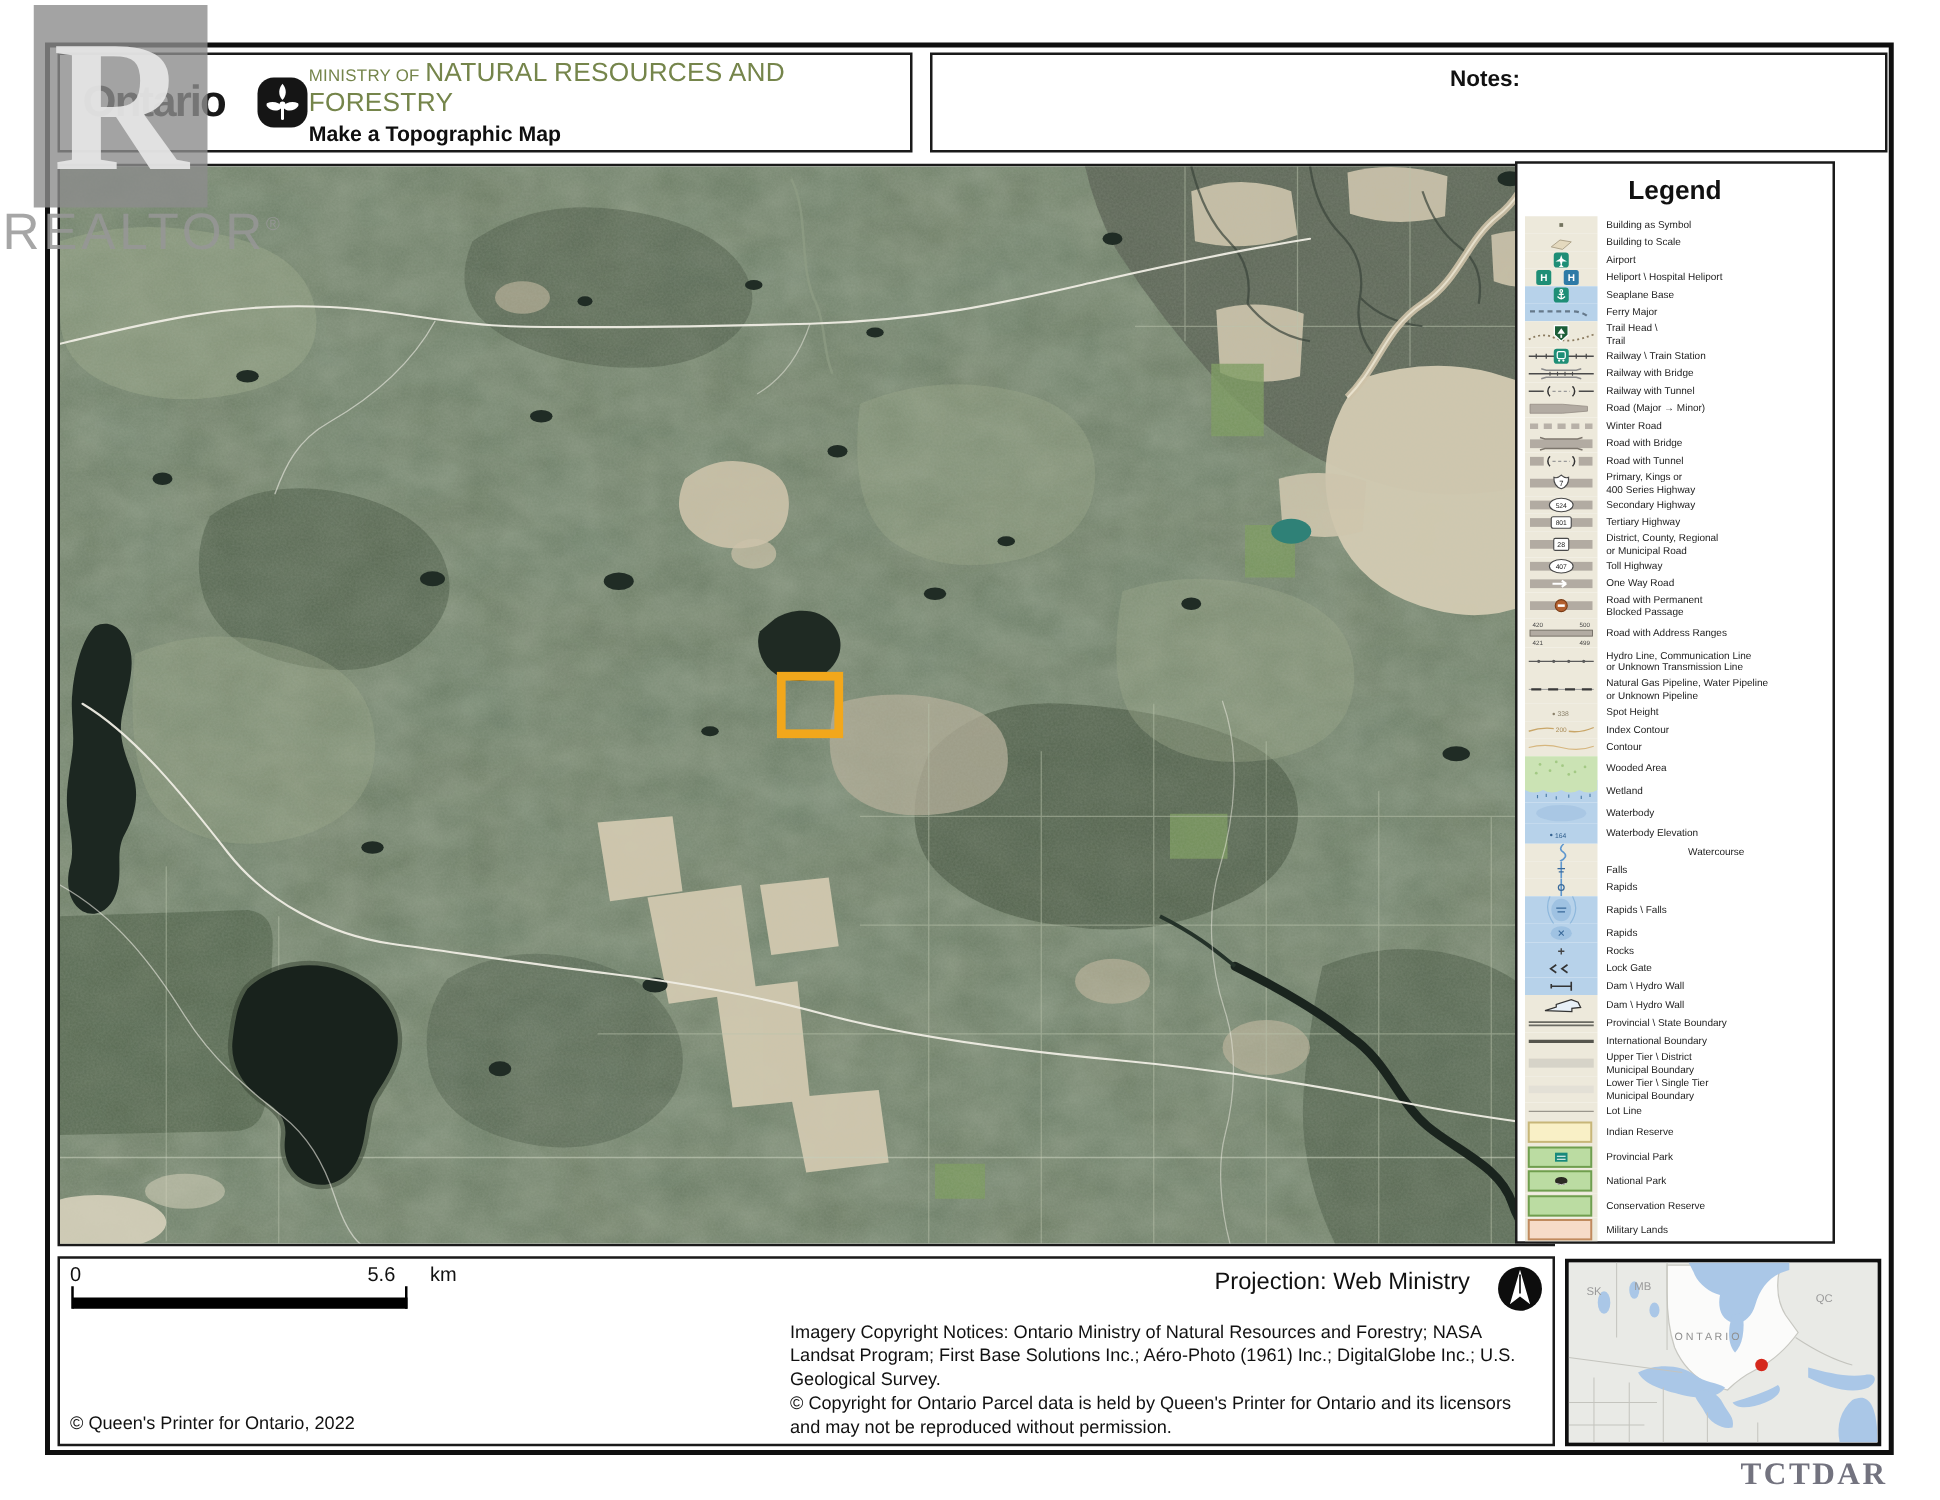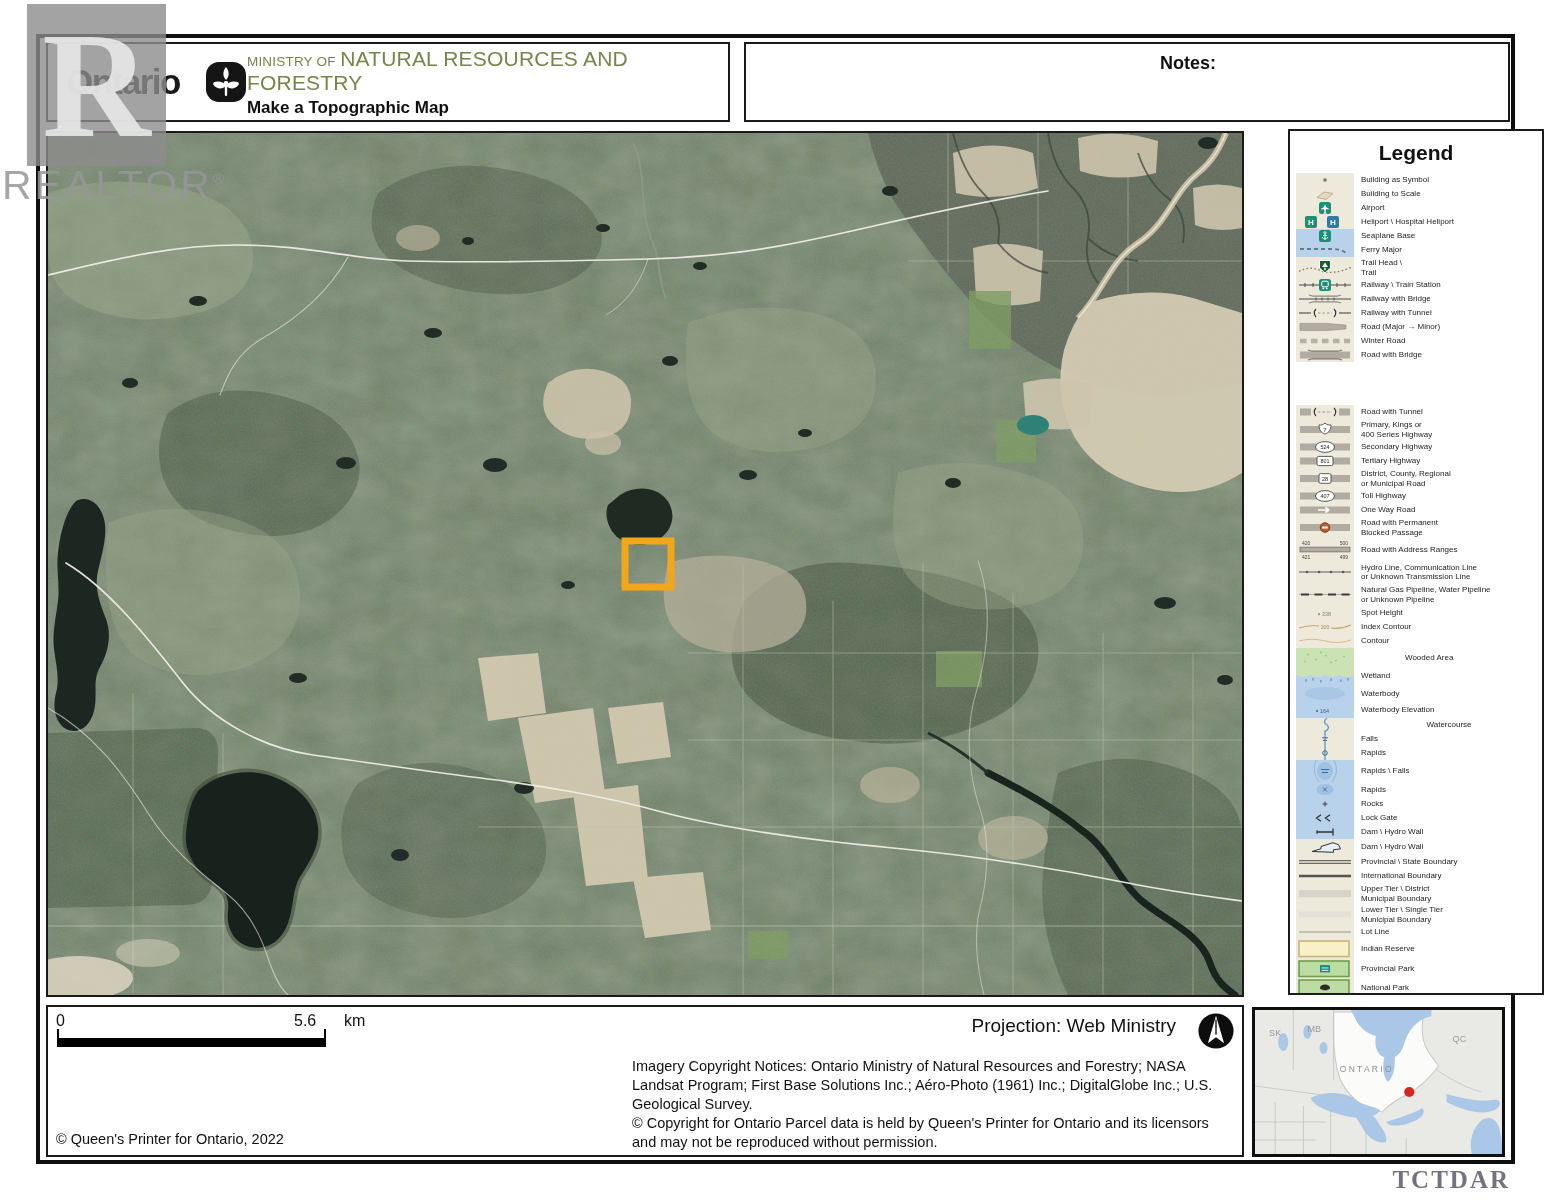--- a/index.html
+++ b/index.html
@@ -10,21 +10,21 @@
 .logo{display:flex;align-items:center;gap:25px}
 .logo-text{font-size:35px;font-weight:bold;letter-spacing:-1.5px;color:#191919}
 .ministry{}
 .m-prefix{font-size:13.5px;color:#75854B;letter-spacing:.2px}
 .m-name{font-size:21px;color:#75854B;letter-spacing:.2px}
 .m-sub{font-size:17px;font-weight:bold;margin-top:3px;color:#0f0f0f}
 .notes-box{left:744px;top:42px;width:766px;height:80px}
 .notes-label{position:absolute;left:414px;top:9px;font-size:18px;font-weight:bold}
 .map-box{left:46px;top:131px;width:1198px;height:866px;padding:0;overflow:hidden}
 .map-box svg{display:block;width:100%;height:100%}
-.legend-box{left:1288px;top:129px;width:256px;height:866px;padding-top:6px;overflow:hidden}
+.legend-box{left:1212px;top:129px;width:256px;height:866px;padding-top:6px;overflow:hidden}
 .lg-title{text-align:center;font-size:21px;font-weight:bold;margin:4px 0 8px}
 .lg-row{display:flex;align-items:center;padding-left:6px}
 .lg-sym{flex:none;width:58px;height:100%}
 .lg-sym svg{display:block}
 .lg-label{margin-left:7px;font-size:8px;line-height:1.15;white-space:pre-line;color:#1c1c1c;width:176px}
 .footer-box{left:46px;top:1005px;width:1198px;height:152px}
 .sc-zero{position:absolute;left:8px;top:5px;font-size:16px}
 .sc-end{position:absolute;left:246px;top:5px;font-size:16px}
 .sc-unit{position:absolute;left:296px;top:5px;font-size:16px}
 .sc-bar{position:absolute;left:10px;top:31px;width:268px;height:9px;background:#000}
@@ -329,21 +329,21 @@
       </div>
       <div class="lg-row" style="height: 14px;">
         <div class="lg-sym" style="background: rgb(237, 233, 219);">
           <svg width="58" height="14" viewBox="0 0 58 14">
             <rect x="4" y="3.5" width="50" height="7" fill="#B2ABA2"></rect>
             <path d="M12 2 l4 1.2 h26 l4 -1.2 M12 12 l4 -1.2 h26 l4 1.2" stroke="#7D766D" stroke-width="1.2" fill="none"></path>
           </svg>
         </div>
         <div class="lg-label">Road with Bridge</div>
       </div>
-      <div class="lg-row" style="height: 14px; margin-top: 43px;">
+      <div class="lg-row" style="height: 14px;">
         <div class="lg-sym" style="background: rgb(237, 233, 219);">
           <svg width="58" height="14" viewBox="0 0 58 14">
             <rect x="4" y="3.5" width="11" height="7" fill="#B2ABA2"></rect>
             <rect x="43" y="3.5" width="11" height="7" fill="#B2ABA2"></rect>
             <path d="M20 3 a5.5 5.5 0 0 0 0 8 M38 3 a5.5 5.5 0 0 1 0 8" stroke="#333" stroke-width="1.2" fill="none"></path>
             <line x1="22" y1="7" x2="36" y2="7" stroke="#999" stroke-width="1" stroke-dasharray="2.5 2"></line>
           </svg>
         </div>
         <div class="lg-label">Road with Tunnel</div>
       </div>
@@ -476,21 +476,21 @@
         <div class="lg-label">Index Contour</div>
       </div>
       <div class="lg-row" style="height: 14px;">
         <div class="lg-sym" style="background: rgb(237, 233, 219);">
           <svg width="58" height="14" viewBox="0 0 58 14">
             <path d="M3 7 q13 -3.5 26 0 q14 3.5 26 -1" stroke="#D6B67E" stroke-width="0.9" fill="none"></path>
           </svg>
         </div>
         <div class="lg-label">Contour</div>
       </div>
-      <div class="lg-row" style="height: 19px; gap: 44px;">
+      <div class="lg-row" style="height: 19px;">
         <div class="lg-sym" style="background: rgb(203, 227, 180);">
           <svg width="58" height="19" viewBox="0 0 58 19">
             <g fill="#A3C984">
               <circle cx="12" cy="6.5" r="1.1"></circle>
               <circle cx="20" cy="11.5" r="1.1"></circle>
               <circle cx="30" cy="7.5" r="1.1"></circle>
               <circle cx="40" cy="12.5" r="1.1"></circle>
               <circle cx="48" cy="8.5" r="1.1"></circle>
               <circle cx="9" cy="13.5" r="1.1"></circle>
               <circle cx="35" cy="14.5" r="1.1"></circle>

